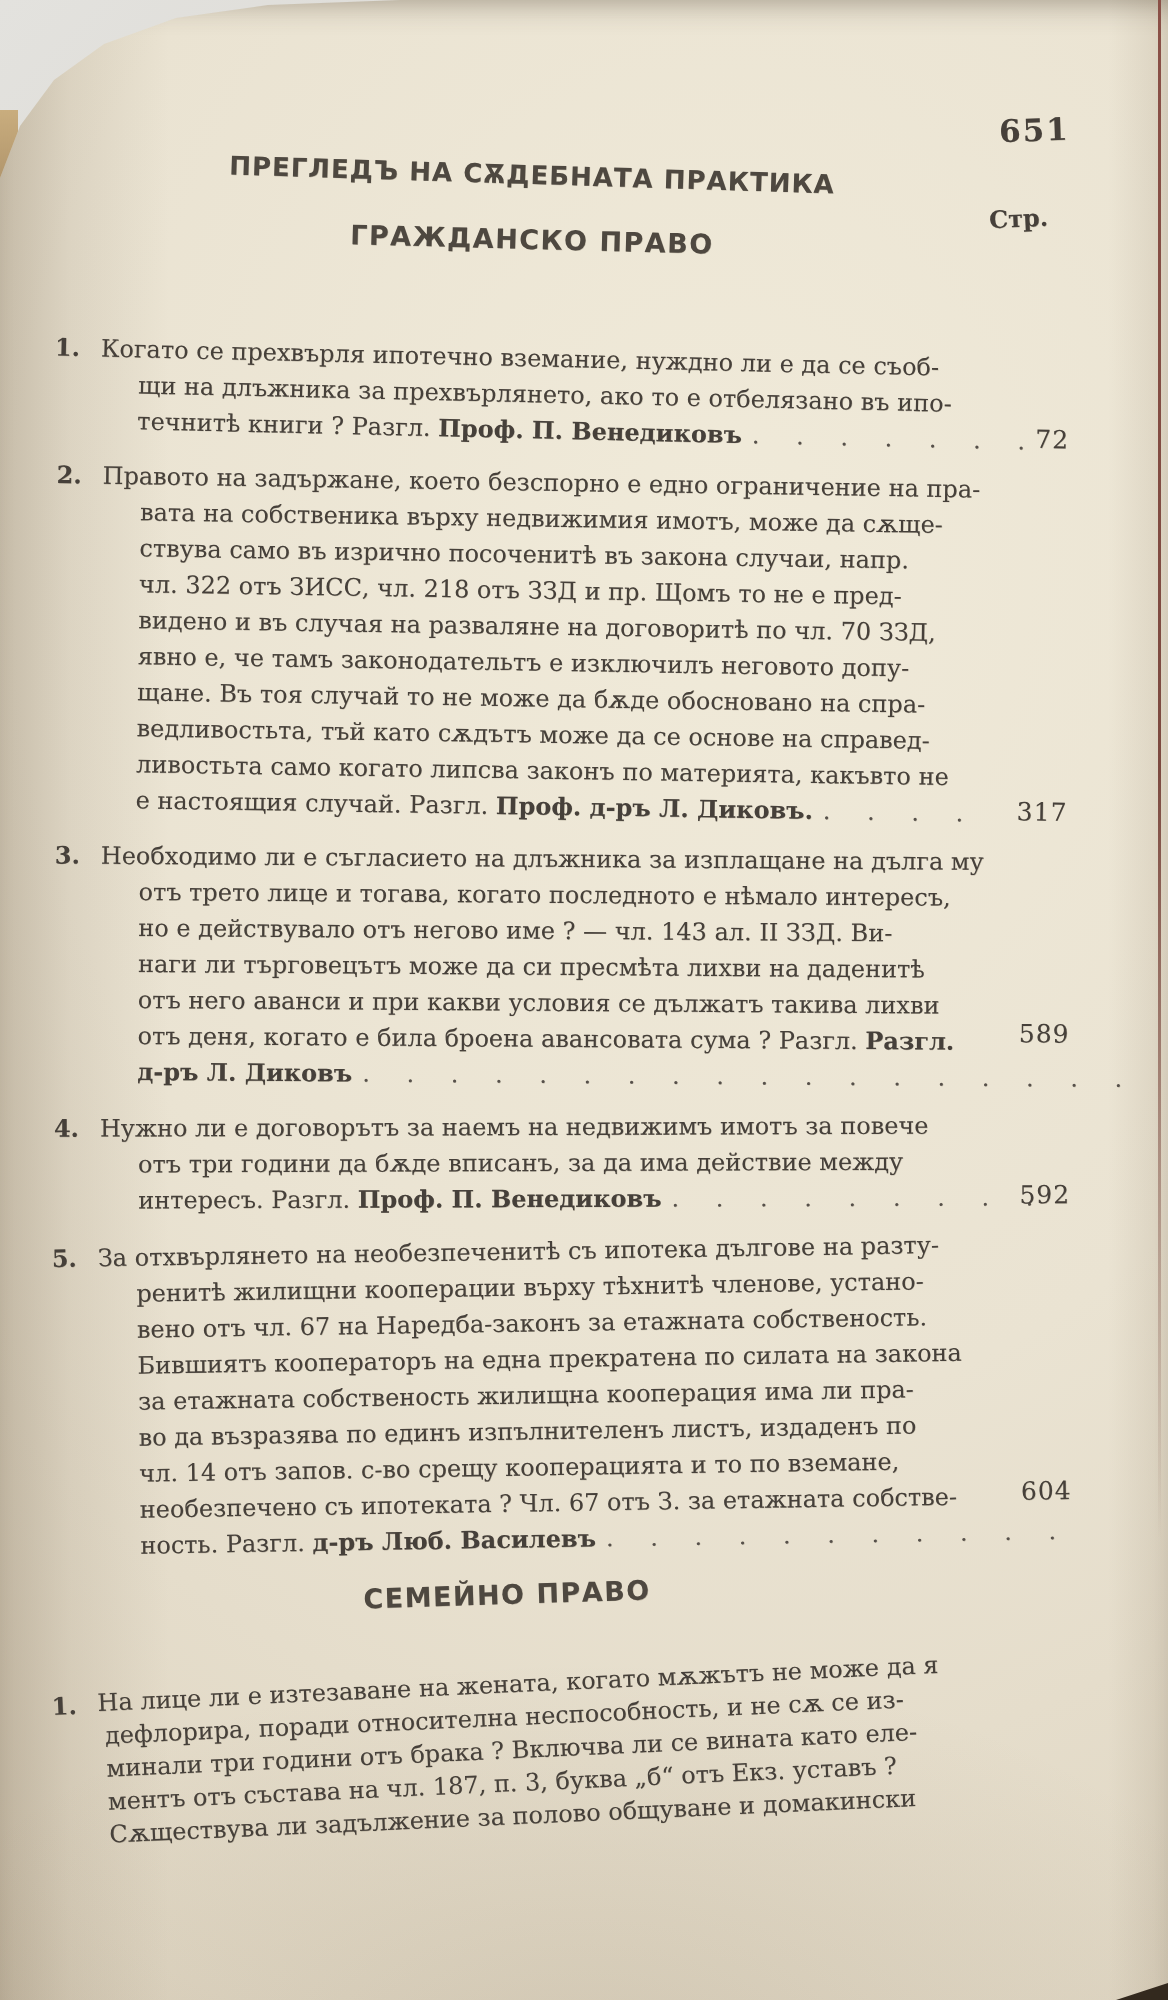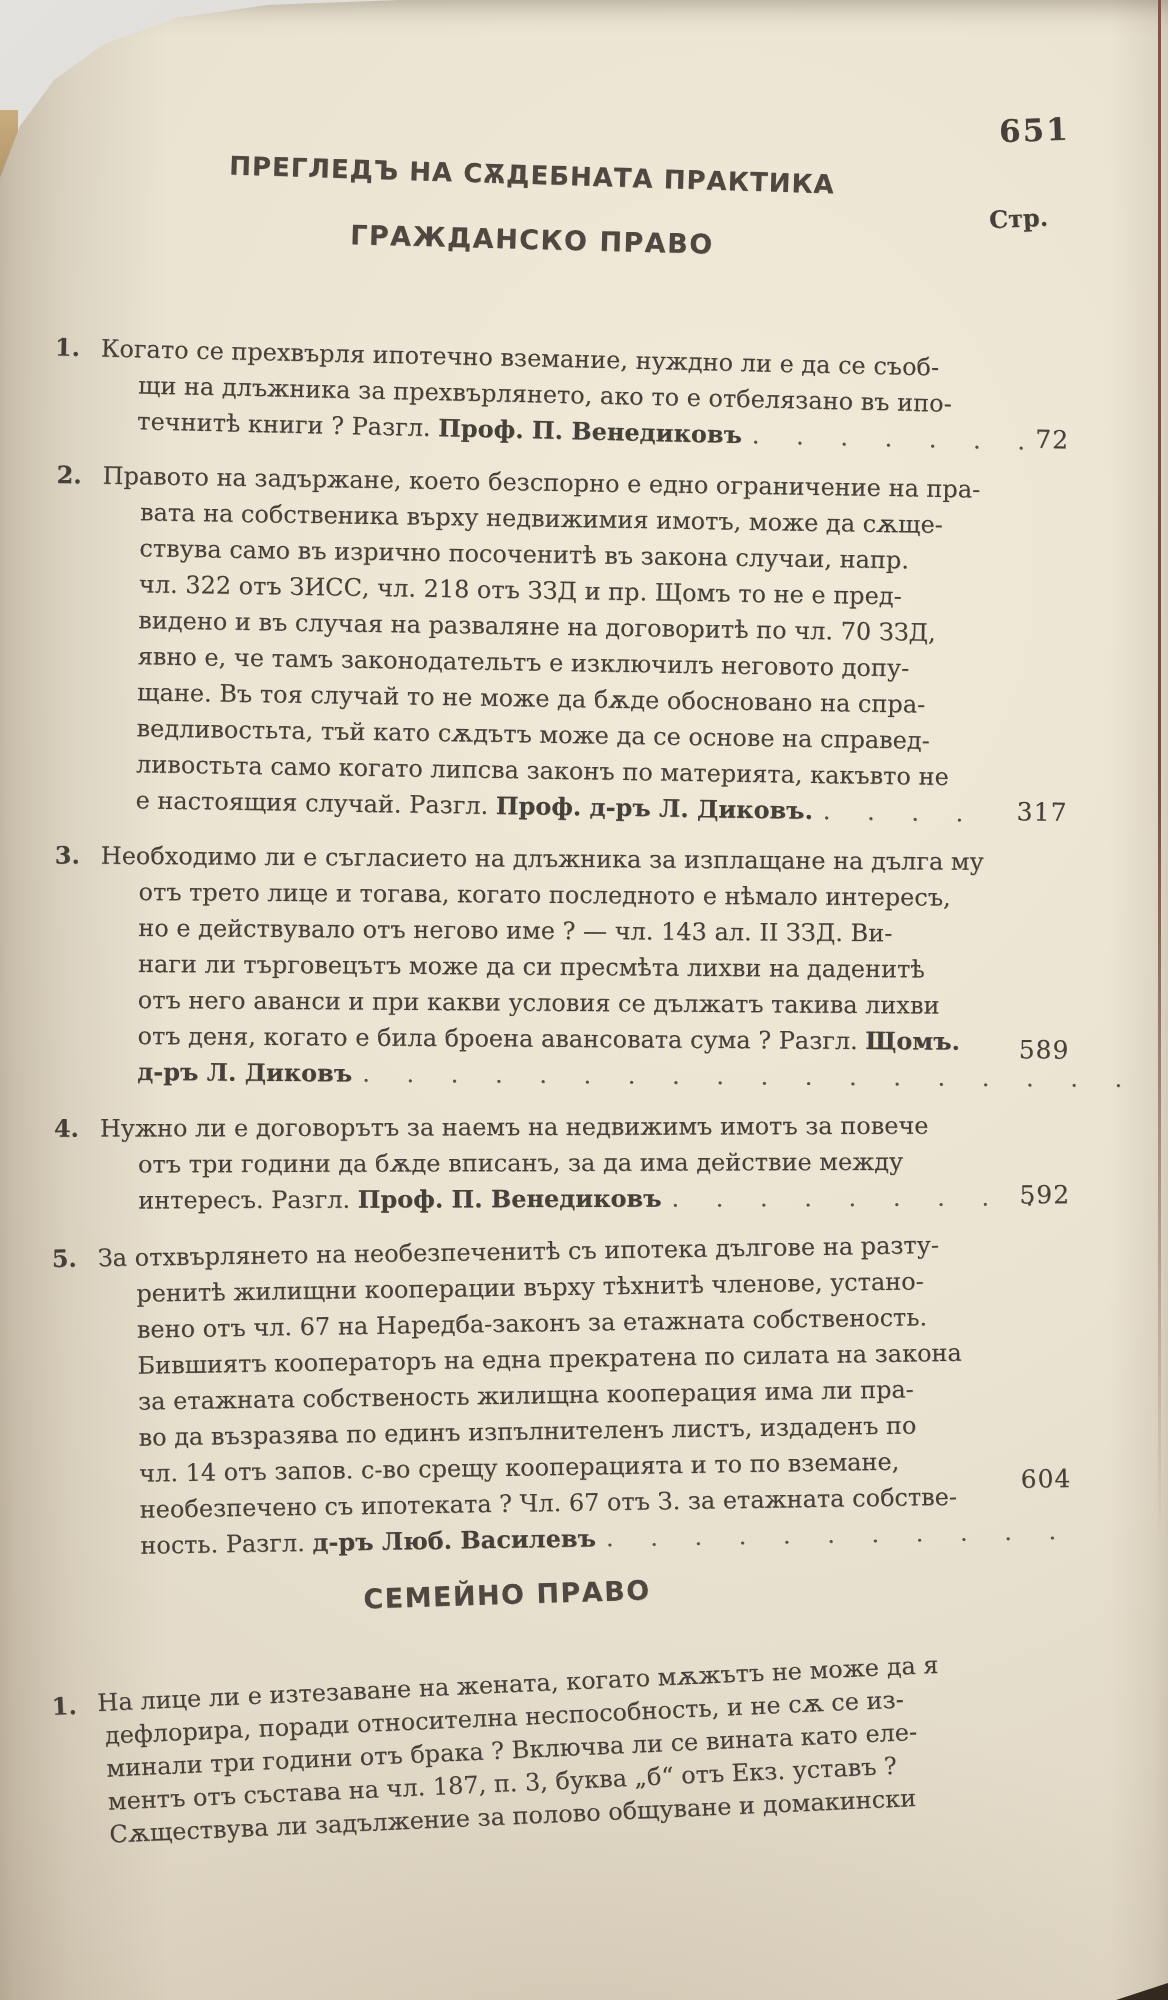--- a/index.html
+++ b/index.html
@@ -58,22 +58,22 @@
   .dots{word-spacing:29px;padding-left:10px;color:#56504a;}
   .pageref{position:absolute;right:0;bottom:6px;font-size:25px;letter-spacing:1px;}
 
   
   .s0i0{transform:rotate(1.3deg);}
   .s0i1{transform:rotate(0.9deg);}
   .s0i2{transform:rotate(0.4deg);}
   .s0i3{transform:rotate(-0.2deg);}
   .s0i4{transform:rotate(-0.9deg);}
   .s1i0{transform:rotate(-2.6deg);}
-  .s0i2 .pageref{bottom:32px;}
-  .s0i4 .pageref{bottom:56px;}
+  .s0i2 .pageref{bottom:48px;}
+  .s0i4 .pageref{bottom:44px;}
 
   
   .sec2 .line{line-height:33px;height:33px;}
   .sec2 .line + .line{padding-left:6px;}
   .sec2 .item{padding-right:70px;}
 </style>
 </head>
 <body>
 
 <div class="scene">
@@ -114,21 +114,21 @@
               <span class="pageref">317</span>
             </div>
             <div class="item s0i2">
               <span class="num">3.</span>
               <div class="lines">
                 <div class="line"><span class="seg">Необходимо ли е съгласието на длъжника за изплащане на дълга му</span></div>
                 <div class="line"><span class="seg">отъ трето лице и тогава, когато последното е нѣмало интересъ,</span></div>
                 <div class="line"><span class="seg">но е действувало отъ негово име ? — чл. 143 ал. II ЗЗД. Ви-</span></div>
                 <div class="line"><span class="seg">наги ли търговецътъ може да си пресмѣта лихви на даденитѣ</span></div>
                 <div class="line"><span class="seg">отъ него аванси и при какви условия се дължатъ такива лихви</span></div>
-                <div class="line"><span class="seg">отъ деня, когато е била броена авансовата сума ? Разгл. </span><span class="bold">Щомъ.</span></div>
+                <div class="line"><span class="seg">отъ деня, когато е била броена авансовата сума ? Разгл. </span><span class="bold">Разгл.</span></div>
                 <div class="line"><span class="bold">д-ръ Л. Диковъ</span><span class="dots">. . . . . . . . . . . . . . . . . .</span></div>
               </div>
               <span class="pageref">589</span>
             </div>
             <div class="item s0i3">
               <span class="num">4.</span>
               <div class="lines">
                 <div class="line"><span class="seg">Нужно ли е договорътъ за наемъ на недвижимъ имотъ за повече</span></div>
                 <div class="line"><span class="seg">отъ три години да бѫде вписанъ, за да има действие между</span></div>
                 <div class="line"><span class="seg">интересъ. Разгл. </span><span class="bold">Проф. П. Венедиковъ</span><span class="dots">. . . . . . . . .</span></div>

